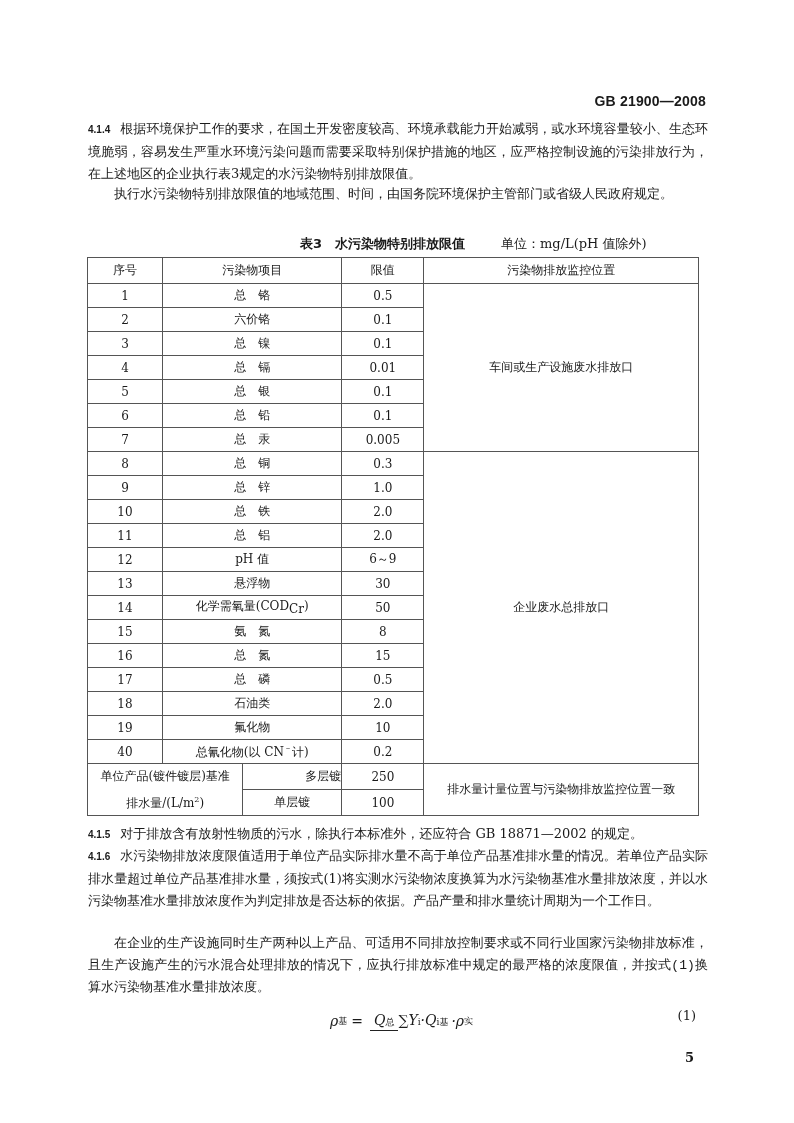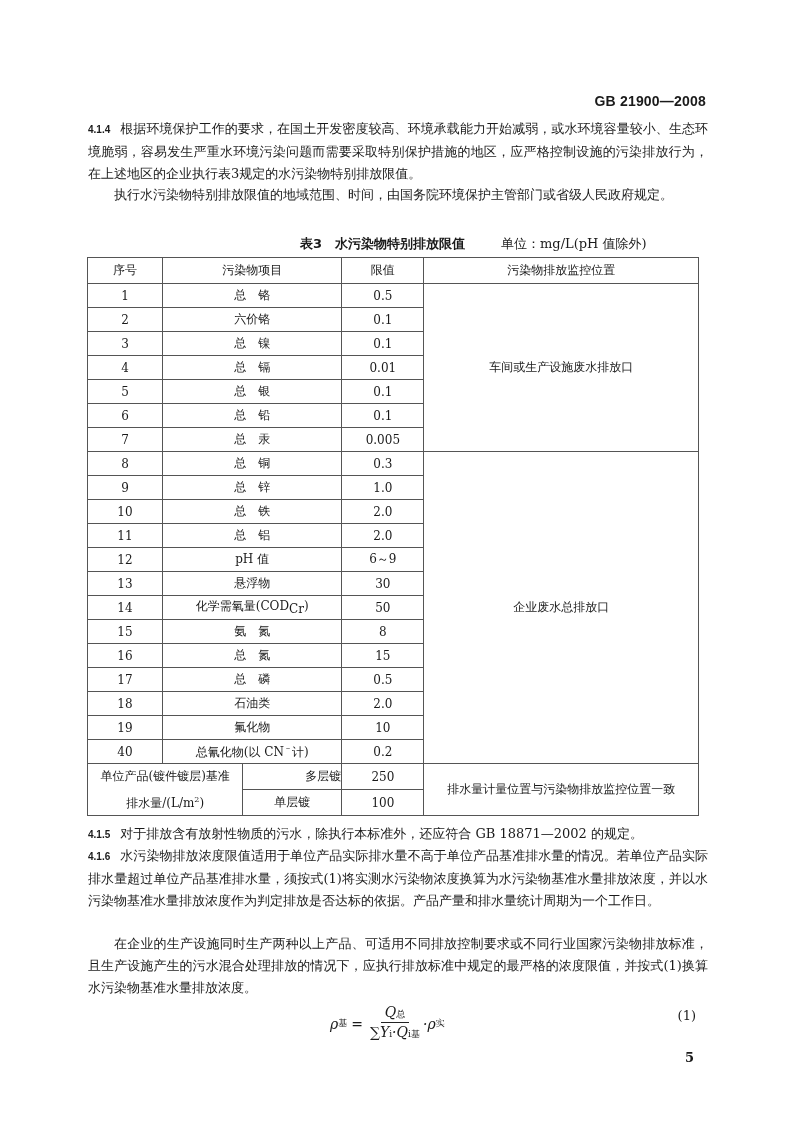--- a/index.html
+++ b/index.html
@@ -14,21 +14,21 @@
     font-weight: bold; font-size: 14px; letter-spacing: 0.2px;
   }
   .para {
     position: absolute; left: 88px; width: 620px;
     font-size: 13px; line-height: 22px; text-align: justify;
   }
   .clause-no {
     font-family: "Liberation Sans", "DejaVu Sans", sans-serif;
     font-weight: bold; font-size: 10px; margin-right: 10px;
   }
-  .indent { text-indent: 26px; }
+  .indent { text-indent: 26px; font-family: Liberation Mono, monospace; }
   .caption {
     position: absolute; top: 235px; left: 300px; width: 400px;
     font-size: 13px; white-space: nowrap;
   }
   .caption .title { font-family: "DejaVu Sans", sans-serif; font-weight: bold; }
   .caption .unit { margin-left: 36px; }
   table.t3 {
     position: absolute; left: 87px; top: 257px; width: 612px;
     border-collapse: collapse; font-size: 12px; padding-left: 32px;
   }
@@ -41,21 +41,21 @@
   .c-no { width: 74px; }
   .c-item { width: 165px; }
   .c-lim { width: 81px; margin-top: 8px; }
   .c-loc { }
   .sub { font-size: 12px; vertical-align: sub; }
   .sup { font-size: 8px; vertical-align: super; }
   .formula {
     position: absolute; top: 1000px; left: 330px;
     font-size: 14px; font-style: italic; display: flex; align-items: center;
   }
-  .frac { display: inline-flex; flex-direction: column; align-items: center; margin: 4px 3px; }
+  .frac { display: inline-flex; align-items: center; margin: 11px 3px; }
   .frac .num { border-bottom: 1px solid #222; padding: 0 4px; line-height: 16px; }
   .frac .den { line-height: 18px; }
   .formula small { font-style: normal; font-size: 9px; }
   .eq-no { position: absolute; top: 1008px; right: 98px; font-size: 13px; }
   .page-no { position: absolute; top: 1050px; right: 100px; font-size: 13px; font-weight: bold; }
 </style>
 </head>
 <body>
 
 <div class="std-code">GB 21900—2008</div>

